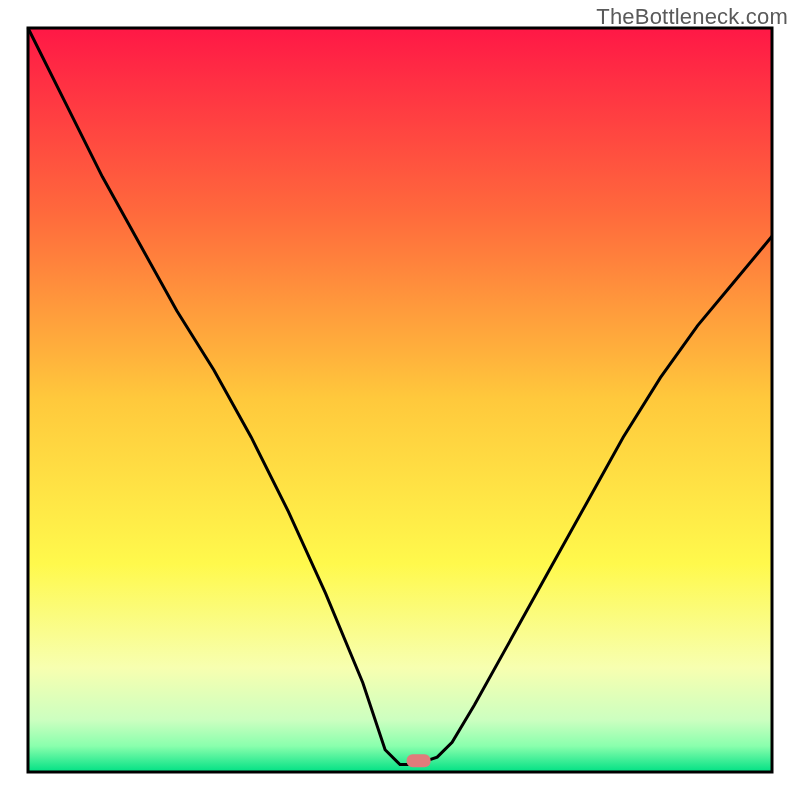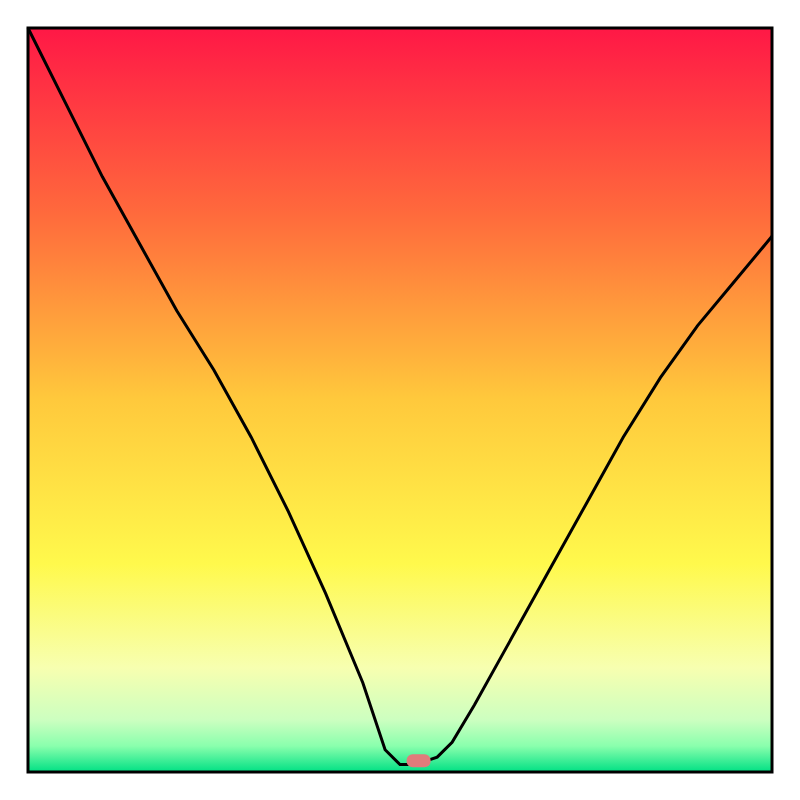--- a/index.html
+++ b/index.html
@@ -25,20 +25,21 @@
     letter-spacing: 0.2px;
   }
   svg {
     display: block;
   }
 </style>
 </head>
 <body>
 
 <div class="container">
+  <div class="watermark">TheBottleneck.com</div>
 
   <svg width="800" height="800" viewBox="0 0 800 800">
     <defs>
       <linearGradient id="bg-grad" x1="0" y1="0" x2="0" y2="1">
           <stop offset="0%" stop-color="#ff1846"></stop>
           <stop offset="25%" stop-color="#ff6a3c"></stop>
           <stop offset="50%" stop-color="#ffc93c"></stop>
           <stop offset="72%" stop-color="#fff94c"></stop>
           <stop offset="86%" stop-color="#f7ffb0"></stop>
           <stop offset="93%" stop-color="#ccffc0"></stop>

